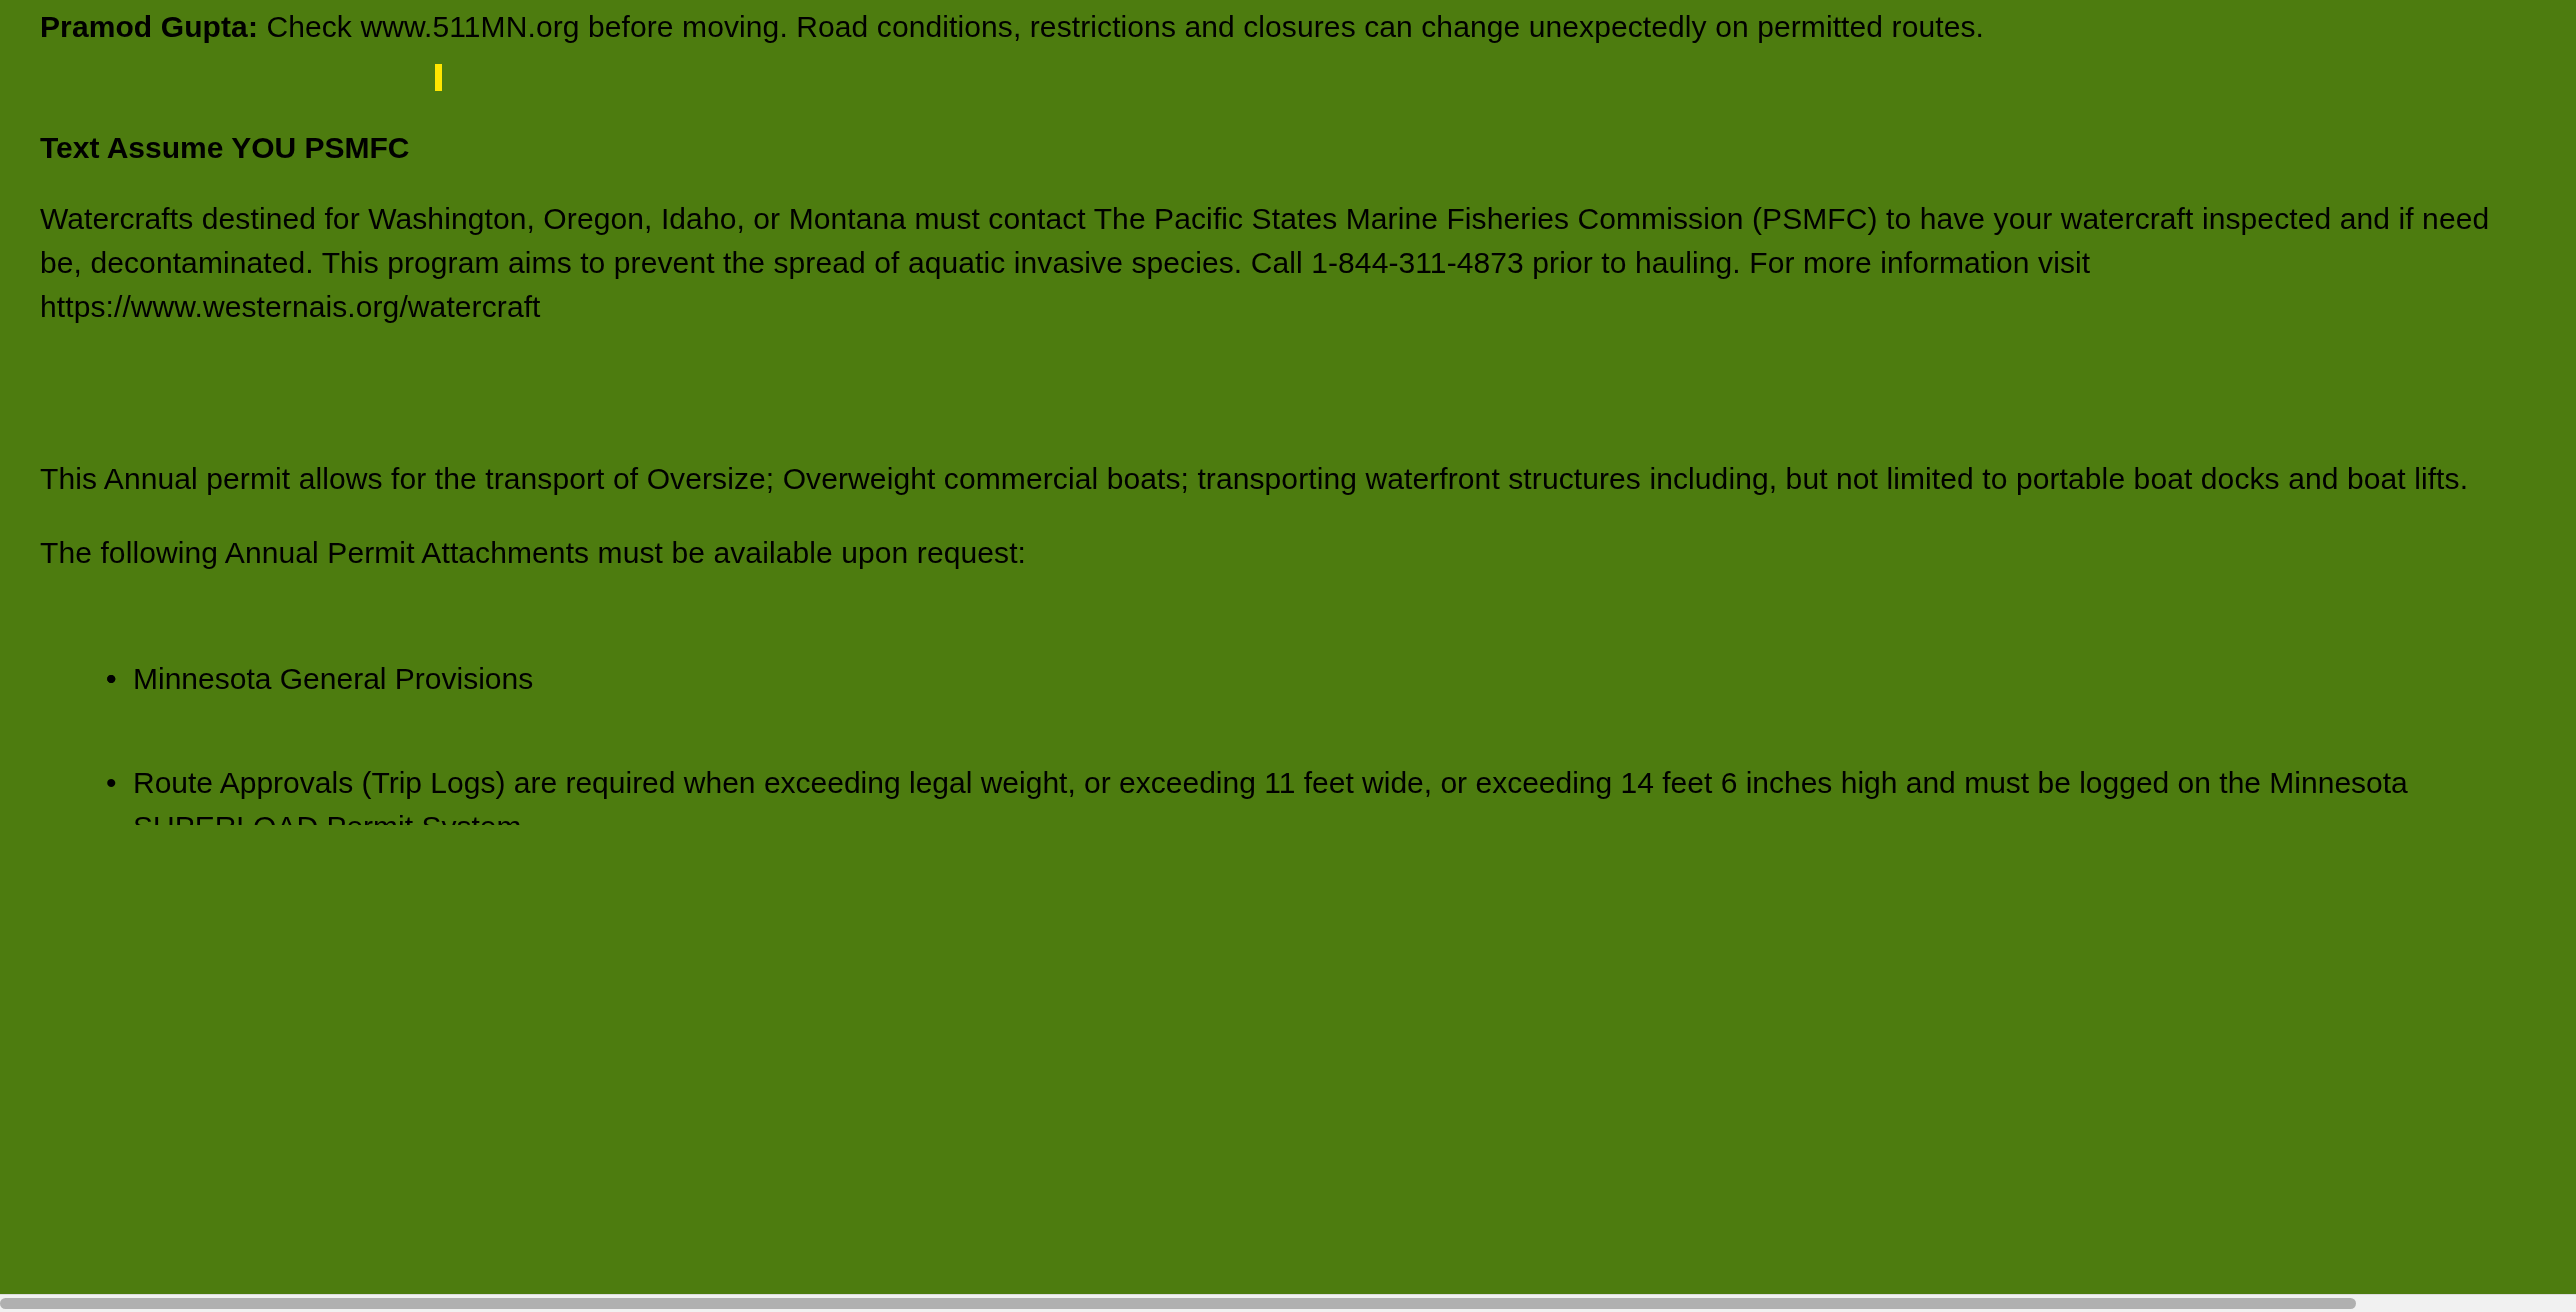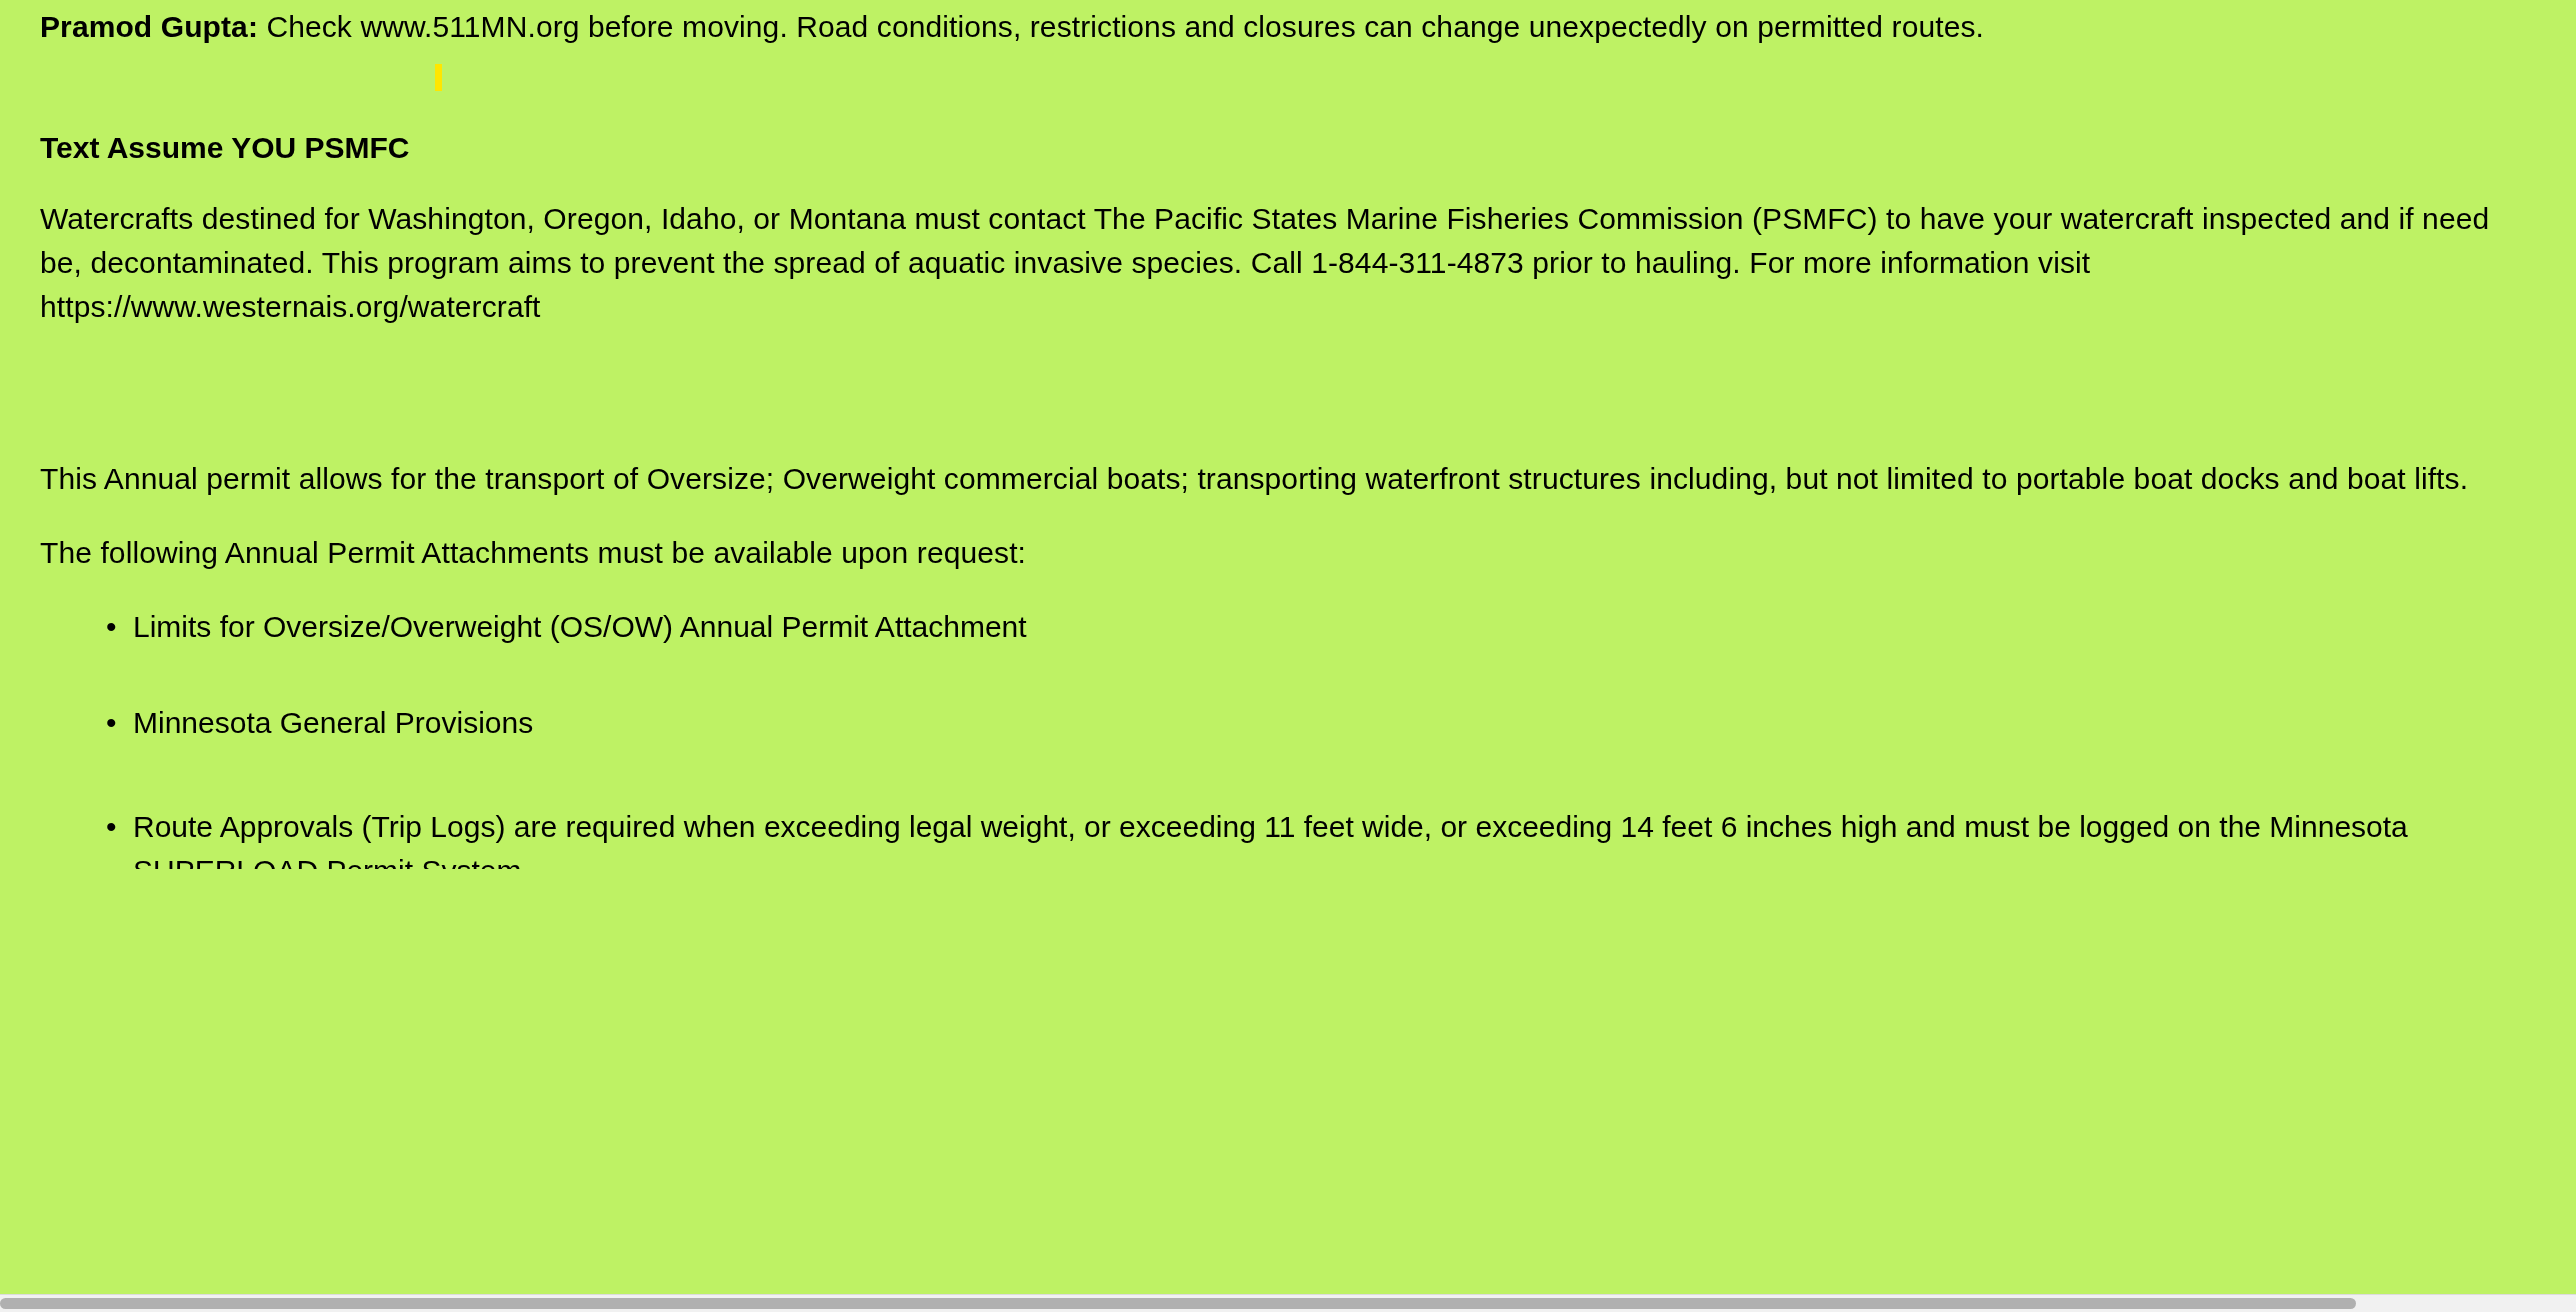--- a/index.html
+++ b/index.html
@@ -12,21 +12,21 @@
     height: 1312px;
     font-family: "Liberation Sans", sans-serif;
     color: #000000;
     overflow: hidden;
     position: relative;
   }
   .page {
     position: relative;
     width: 2576px;
     height: 1312px;
-    background: #bef264;
+    background: #4d7c0f;
     box-sizing: border-box;
     padding: 0 40px;
   }
   .doc-body {
     padding-top: 5px;
   }
   p.para {
     font-size: 30px;
     line-height: 44px;
     margin: 0 0 0 0;
@@ -134,21 +134,21 @@
 
     <p class="para body-block">This Annual permit allows for the transport of Oversize; Overweight commercial boats; transporting waterfront structures including, but not limited to portable boat docks and boat lifts.</p>
 
     <div class="gap-sm"></div>
 
     <p class="para body-block">The following Annual Permit Attachments must be available upon request:</p>
 
     <div class="gap-sm"></div>
 
     <ul class="bullets">
-      <li><span class="dot">•</span><span>Limits for Oversize/Overweight (OS/OW) Annual Permit Attachment</span></li>
+      <li><span class="dot">•</span></li>
       <li><span class="dot">•</span><span>Minnesota General Provisions</span></li>
     </ul>
 
     <div class="gap-sm"></div>
 
 
     <div class="gap-sm"></div>
 
     <ul class="bullets bullets-tight clip-last">
       <li><span class="dot">•</span><span>Route Approvals (Trip Logs) are required when exceeding legal weight, or exceeding 11 feet wide, or exceeding 14 feet 6 inches high and must be logged on the Minnesota SUPERLOAD Permit System</span></li>

